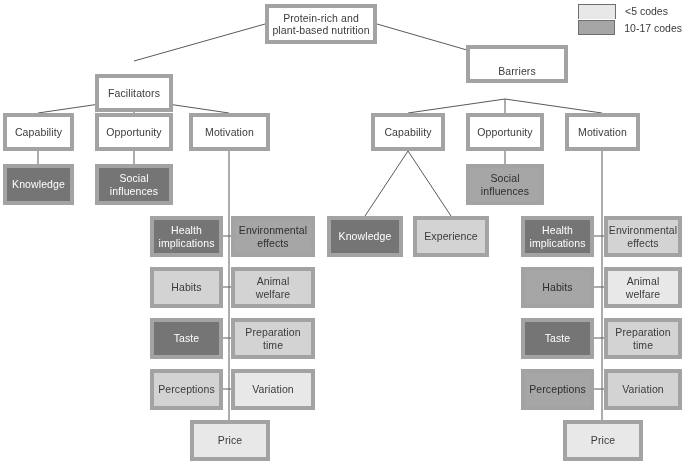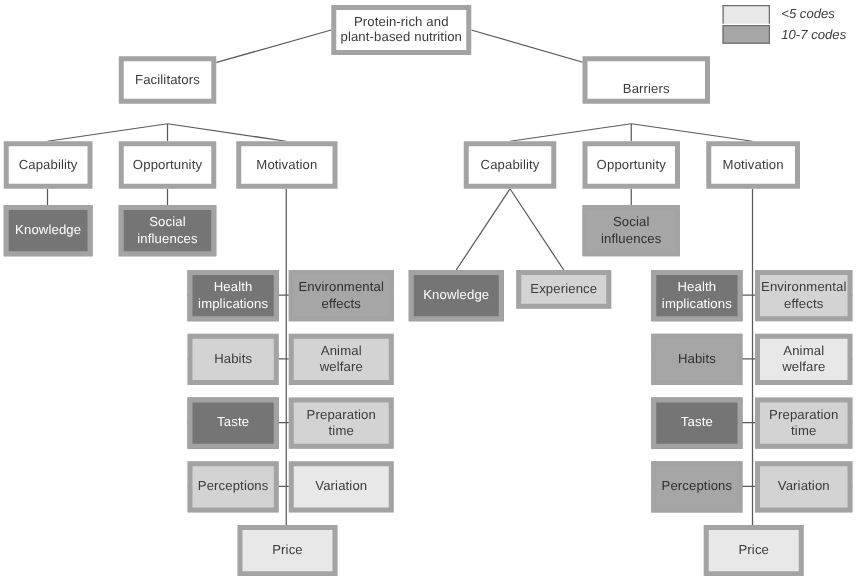--- a/index.html
+++ b/index.html
@@ -11,21 +11,21 @@
         font-size:10.5px;line-height:12.5px;letter-spacing:.1px;padding:2px 3px;}
   .t0{background:#ffffff;color:#3b3b3b;}
   .t1{background:#e8e8e8;color:#3b3b3b;}
   .t2{background:#d3d3d3;color:#3b3b3b;}
   .t3{background:#a6a6a6;color:#2e2e2e;}
   .t4{background:#757575;color:#ffffff;}
   #legend{position:absolute;left:578px;top:3px;width:104px;}
   .lg-row{display:flex;align-items:center;height:16.5px;}
   .lg-sw{width:38px;height:15px;box-sizing:border-box;border:1px solid #6e6e6e;border-bottom:none;}
   .lg-row:last-child .lg-sw{border-bottom:1px solid #6e6e6e;}
-  .lg-tx{margin-left:9px;font-size:10.5px;color:#3b3b3b;white-space:nowrap;font-style:italic;}
+  .lg-tx{margin-left:9px;font-size:10.5px;color:#3b3b3b;white-space:nowrap;}
 </style>
 </head>
 <body>
 
 <div id="stage">
 
   <svg id="edges" viewBox="0 0 685 461" xmlns="http://www.w3.org/2000/svg">
     <g stroke="#5a5a5a" stroke-width="1" fill="none" shape-rendering="geometricPrecision">
 
       <path d="M265 24 L134 61"></path>
@@ -57,21 +57,21 @@
       <path d="M521 287 L682 287"></path>
       <path d="M521 338 L682 338"></path>
       <path d="M521 389 L682 389"></path>
     </g>
   </svg>
 
   <div class="node t0" style="left:265px;top:4px;width:112px;height:40px;">
     <span>Protein-rich and plant-based nutrition</span>
   </div>
 
-  <div class="node t0" style="left:95px;top:45px;width:78px;height:38px;">
+  <div class="node t0" style="left:95px;top:74px;width:78px;height:38px;">
     <span>Facilitators</span>
   </div>
   <div class="node t0" style="left:466px;top:45px;width:102px;height:38px;align-items:flex-end;">
     <span>Barriers</span>
   </div>
 
   <div class="node t0" style="left:3px;top:113px;width:71px;height:38px;">
     <span>Capability</span>
   </div>
   <div class="node t0" style="left:95px;top:113px;width:78px;height:38px;">
@@ -120,21 +120,21 @@
   <div class="node t1" style="left:231px;top:369px;width:84px;height:41px;">
       <span>Variation</span>
     </div>
   <div class="node t1" style="left:190px;top:420px;width:80px;height:41px;">
       <span>Price</span>
     </div>
 
   <div class="node t4" style="left:327px;top:216px;width:76px;height:41px;">
       <span>Knowledge</span>
     </div>
-  <div class="node t2" style="left:413px;top:216px;width:76px;height:31px;">
+  <div class="node t2" style="left:413px;top:216px;width:76px;height:41px;">
       <span>Experience</span>
     </div>
   <div class="node t3" style="left:466px;top:164px;width:78px;height:41px;">
       <span>Social influences</span>
     </div>
   <div class="node t4" style="left:521px;top:216px;width:73px;height:41px;">
       <span>Health implications</span>
     </div>
   <div class="node t2" style="left:604px;top:216px;width:78px;height:41px;">
       <span>Environmental effects</span>
@@ -161,17 +161,17 @@
       <span>Price</span>
     </div>
 
   <div id="legend">
     <div class="lg-row">
       <span class="lg-sw" style="background:#e8e8e8;"></span>
       <span class="lg-tx">&lt;5 codes</span>
     </div>
     <div class="lg-row">
       <span class="lg-sw" style="background:#a6a6a6;"></span>
-      <span class="lg-tx">10-7 codes</span>
+      <span class="lg-tx">10-17 codes</span>
     </div>
   </div>
 
 </div>
 
 </body></html>

